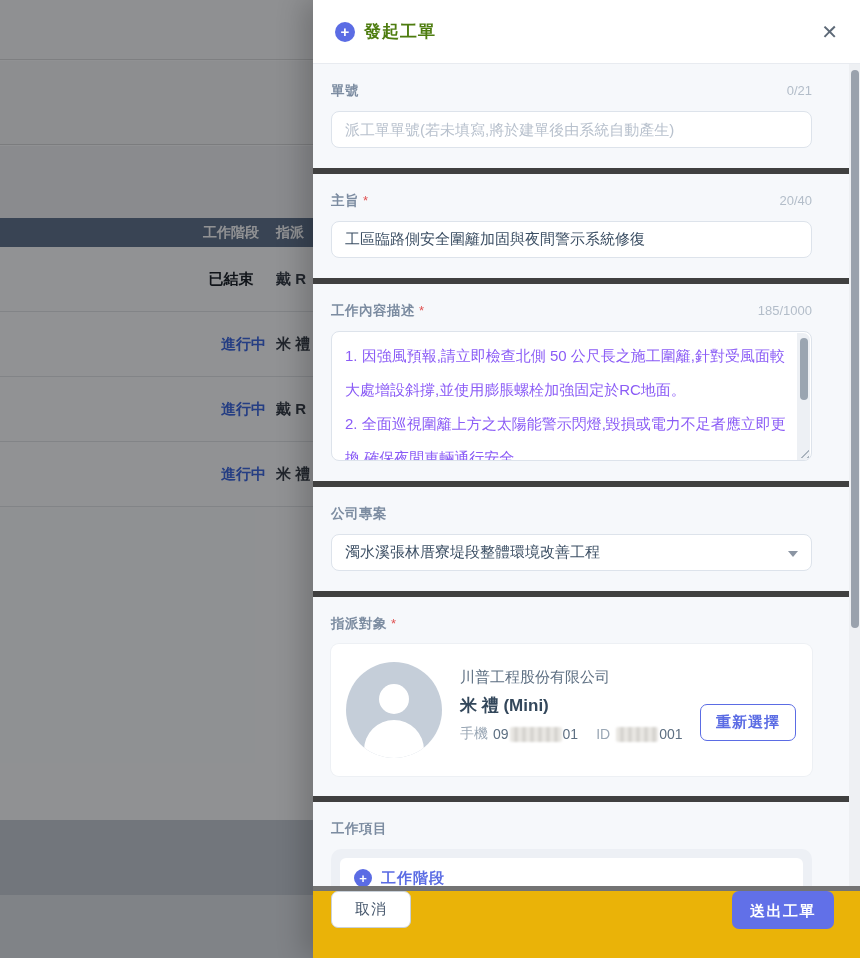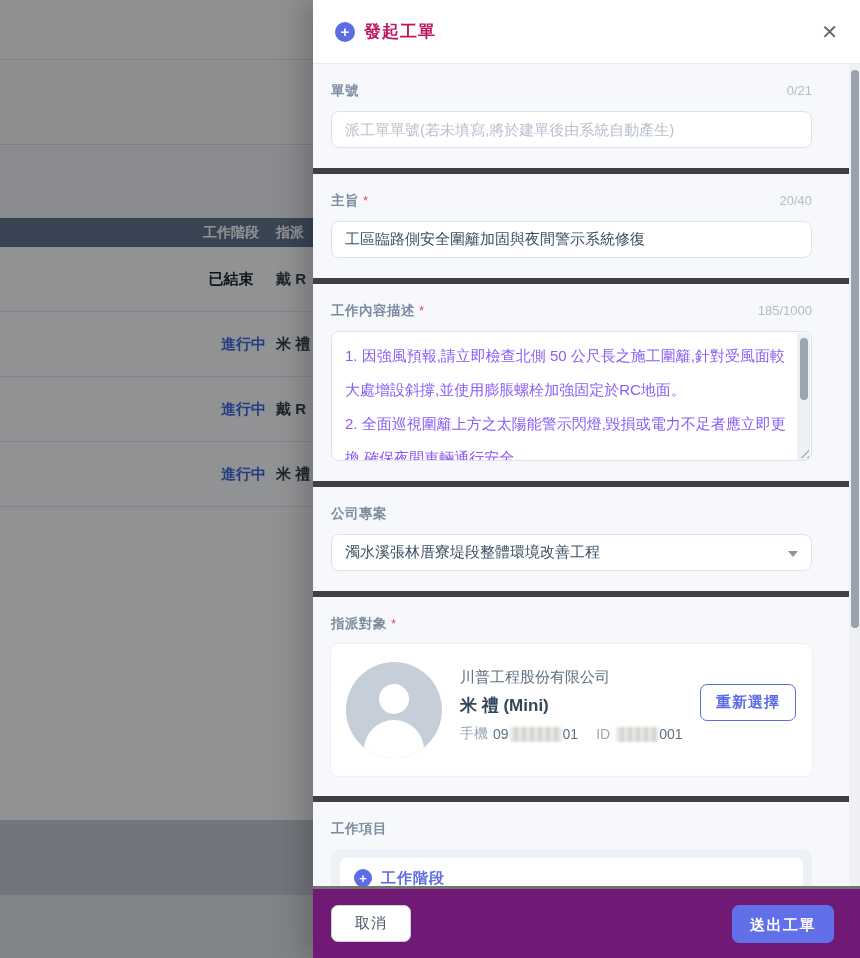--- a/index.html
+++ b/index.html
@@ -26,21 +26,21 @@
 
   .overlay { position:absolute; inset:0; background:rgba(10,13,18,0.45); }
 
   
   .drawer { position:absolute; right:0; top:0; width:547px; height:958px; background:#fff;
     box-shadow:-10px 0 26px rgba(0,0,0,0.20); display:flex; flex-direction:column; }
   .drawer-header { height:64px; flex:0 0 64px; background:#fff; border-bottom:1px solid #e8ebf0;
     display:flex; align-items:center; padding:0 22px; }
   .icon-circle { width:20px; height:20px; border-radius:50%; background:#5b6ce4; color:#fff;
     display:flex; align-items:center; justify-content:center; font-size:15px; font-weight:700; line-height:1; }
-  .drawer-title { margin-left:9px; font-size:17px; font-weight:700; color:#be185d; letter-spacing:1px; }
+  .drawer-title { margin-left:9px; font-size:17px; font-weight:700; color:#4d7c0f; letter-spacing:1px; }
   .drawer-close { margin-left:auto; font-size:20px; color:#5d6977; cursor:pointer; line-height:1; }
 
   .drawer-body { position:relative; flex:1 1 auto; background:#f6f8fb; overflow:hidden; }
   .section { padding:18px 48px 20px 18px; border-bottom:6px solid #404040; }
   .label-row { display:flex; align-items:baseline; margin-bottom:11px; }
   .field-label { font-size:13.5px; font-weight:700; color:#7c8ca1; letter-spacing:0.5px; }
   .req { color:#e05252; margin-left:4px; font-size:13px; }
   .counter { margin-left:auto; font-size:13px; color:#b3bdc9; }
 
   .text-input { width:100%; height:37px; background:#fff; border:1px solid #dde3eb; border-radius:8px;
@@ -73,35 +73,35 @@
   .assignee-name { margin-top:7px; font-size:17px; font-weight:700; color:#33475b; }
   .assignee-meta { margin-top:8px; font-size:14px; color:#5d6f82; display:flex; align-items:center; }
   .meta-label { color:#9aa7b5; margin-right:5px; }
   .meta-gap { width:18px; }
   .blur-block { display:inline-block; height:15px; margin:0 1px; border-radius:2px;
     background:repeating-linear-gradient(90deg,#e9e7e3 0 4px,#d7d5d1 4px 8px),
                repeating-linear-gradient(0deg,rgba(255,255,255,.35) 0 4px,rgba(0,0,0,.04) 4px 8px);
     filter:blur(1.2px); vertical-align:-2px; }
   .blur-phone { width:52px; }
   .blur-id { width:42px; }
-  .reselect-btn { position:absolute; right:16px; top:40px; height:37px; padding:0 15px;
+  .reselect-btn { position:absolute; right:16px; top:60px; height:37px; padding:0 15px;
     background:#fff; border:1px solid #5b6ce4; border-radius:7px; color:#5b6ce4;
     font-size:15px; font-weight:700; letter-spacing:1px; cursor:pointer; font-family:inherit; }
 
   .workitems-box { width:100%; background:#edf0f5; border-radius:10px; padding:9px; }
   .add-field-btn { width:100%; height:40px; background:#fff; border:none; border-radius:6px;
     display:flex; align-items:center; padding:0 14px; cursor:pointer; font-family:inherit; }
   .add-field-btn .icon-circle { width:18px; height:18px; font-size:13px; }
   .add-field-label { margin-left:9px; font-size:15px; font-weight:700; color:#5b6ce4; letter-spacing:1px; }
 
   .body-scroll-track { position:absolute; top:0; right:0; width:11px; height:100%; background:#eef0f3; }
   .body-scroll-thumb { position:absolute; top:6px; right:1.5px; width:8px; height:558px; background:#9aa2ad; border-radius:4px; }
 
-  .drawer-footer { flex:0 0 72px; background:#701a75; border-top:3px solid #737373;
-    display:flex; align-items:center; padding:0 18px 0 18px; }
+  .drawer-footer { flex:0 0 72px; background:#eab308; border-top:5px solid #737373;
+    display:flex; padding:0 18px 0 18px; }
   .cancel-btn { height:37px; padding:0 23px; background:#fff; border:1px solid #c9d1da; border-radius:7px;
     font-size:15px; color:#45566b; letter-spacing:1px; cursor:pointer; font-family:inherit; }
   .submit-btn { margin-left:auto; margin-right:8px; height:38px; padding:11px 18px; background:#6170e8; border:none; border-radius:7px;
     font-size:15px; font-weight:700; color:#fff; letter-spacing:1.5px; cursor:pointer; font-family:inherit; }
 </style>
 </head>
 <body>
 
 <div class="stage">
 

